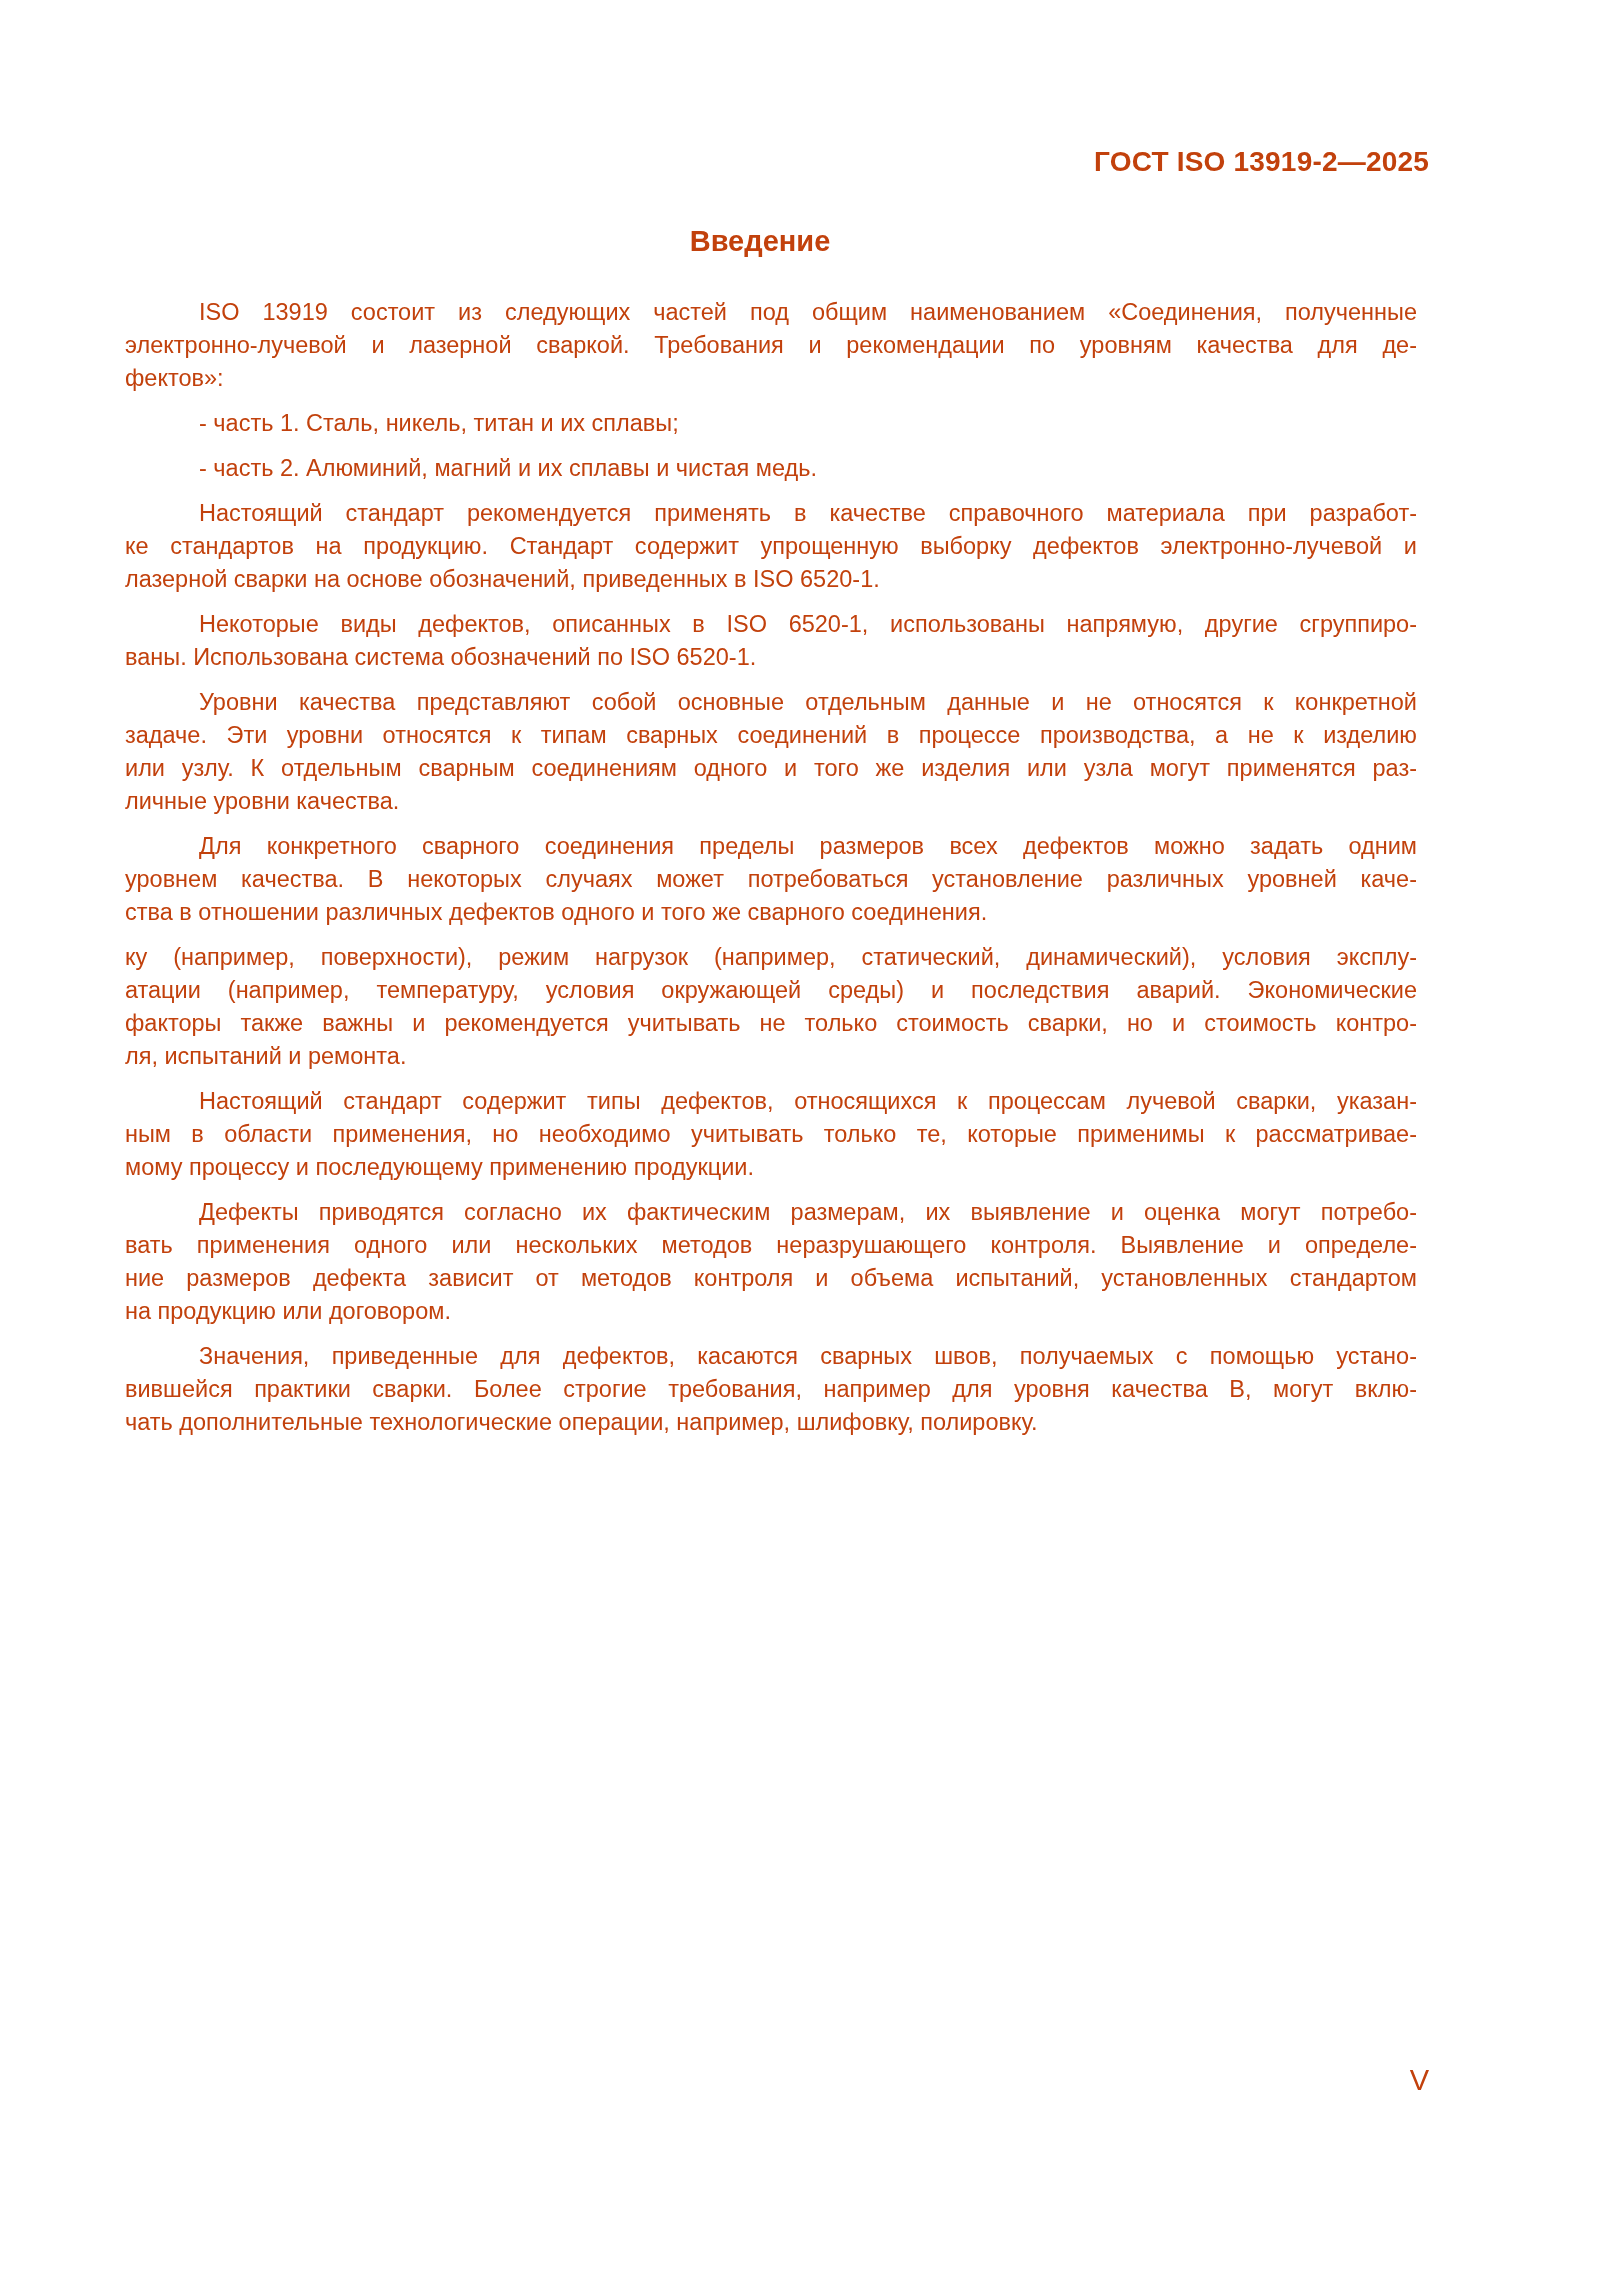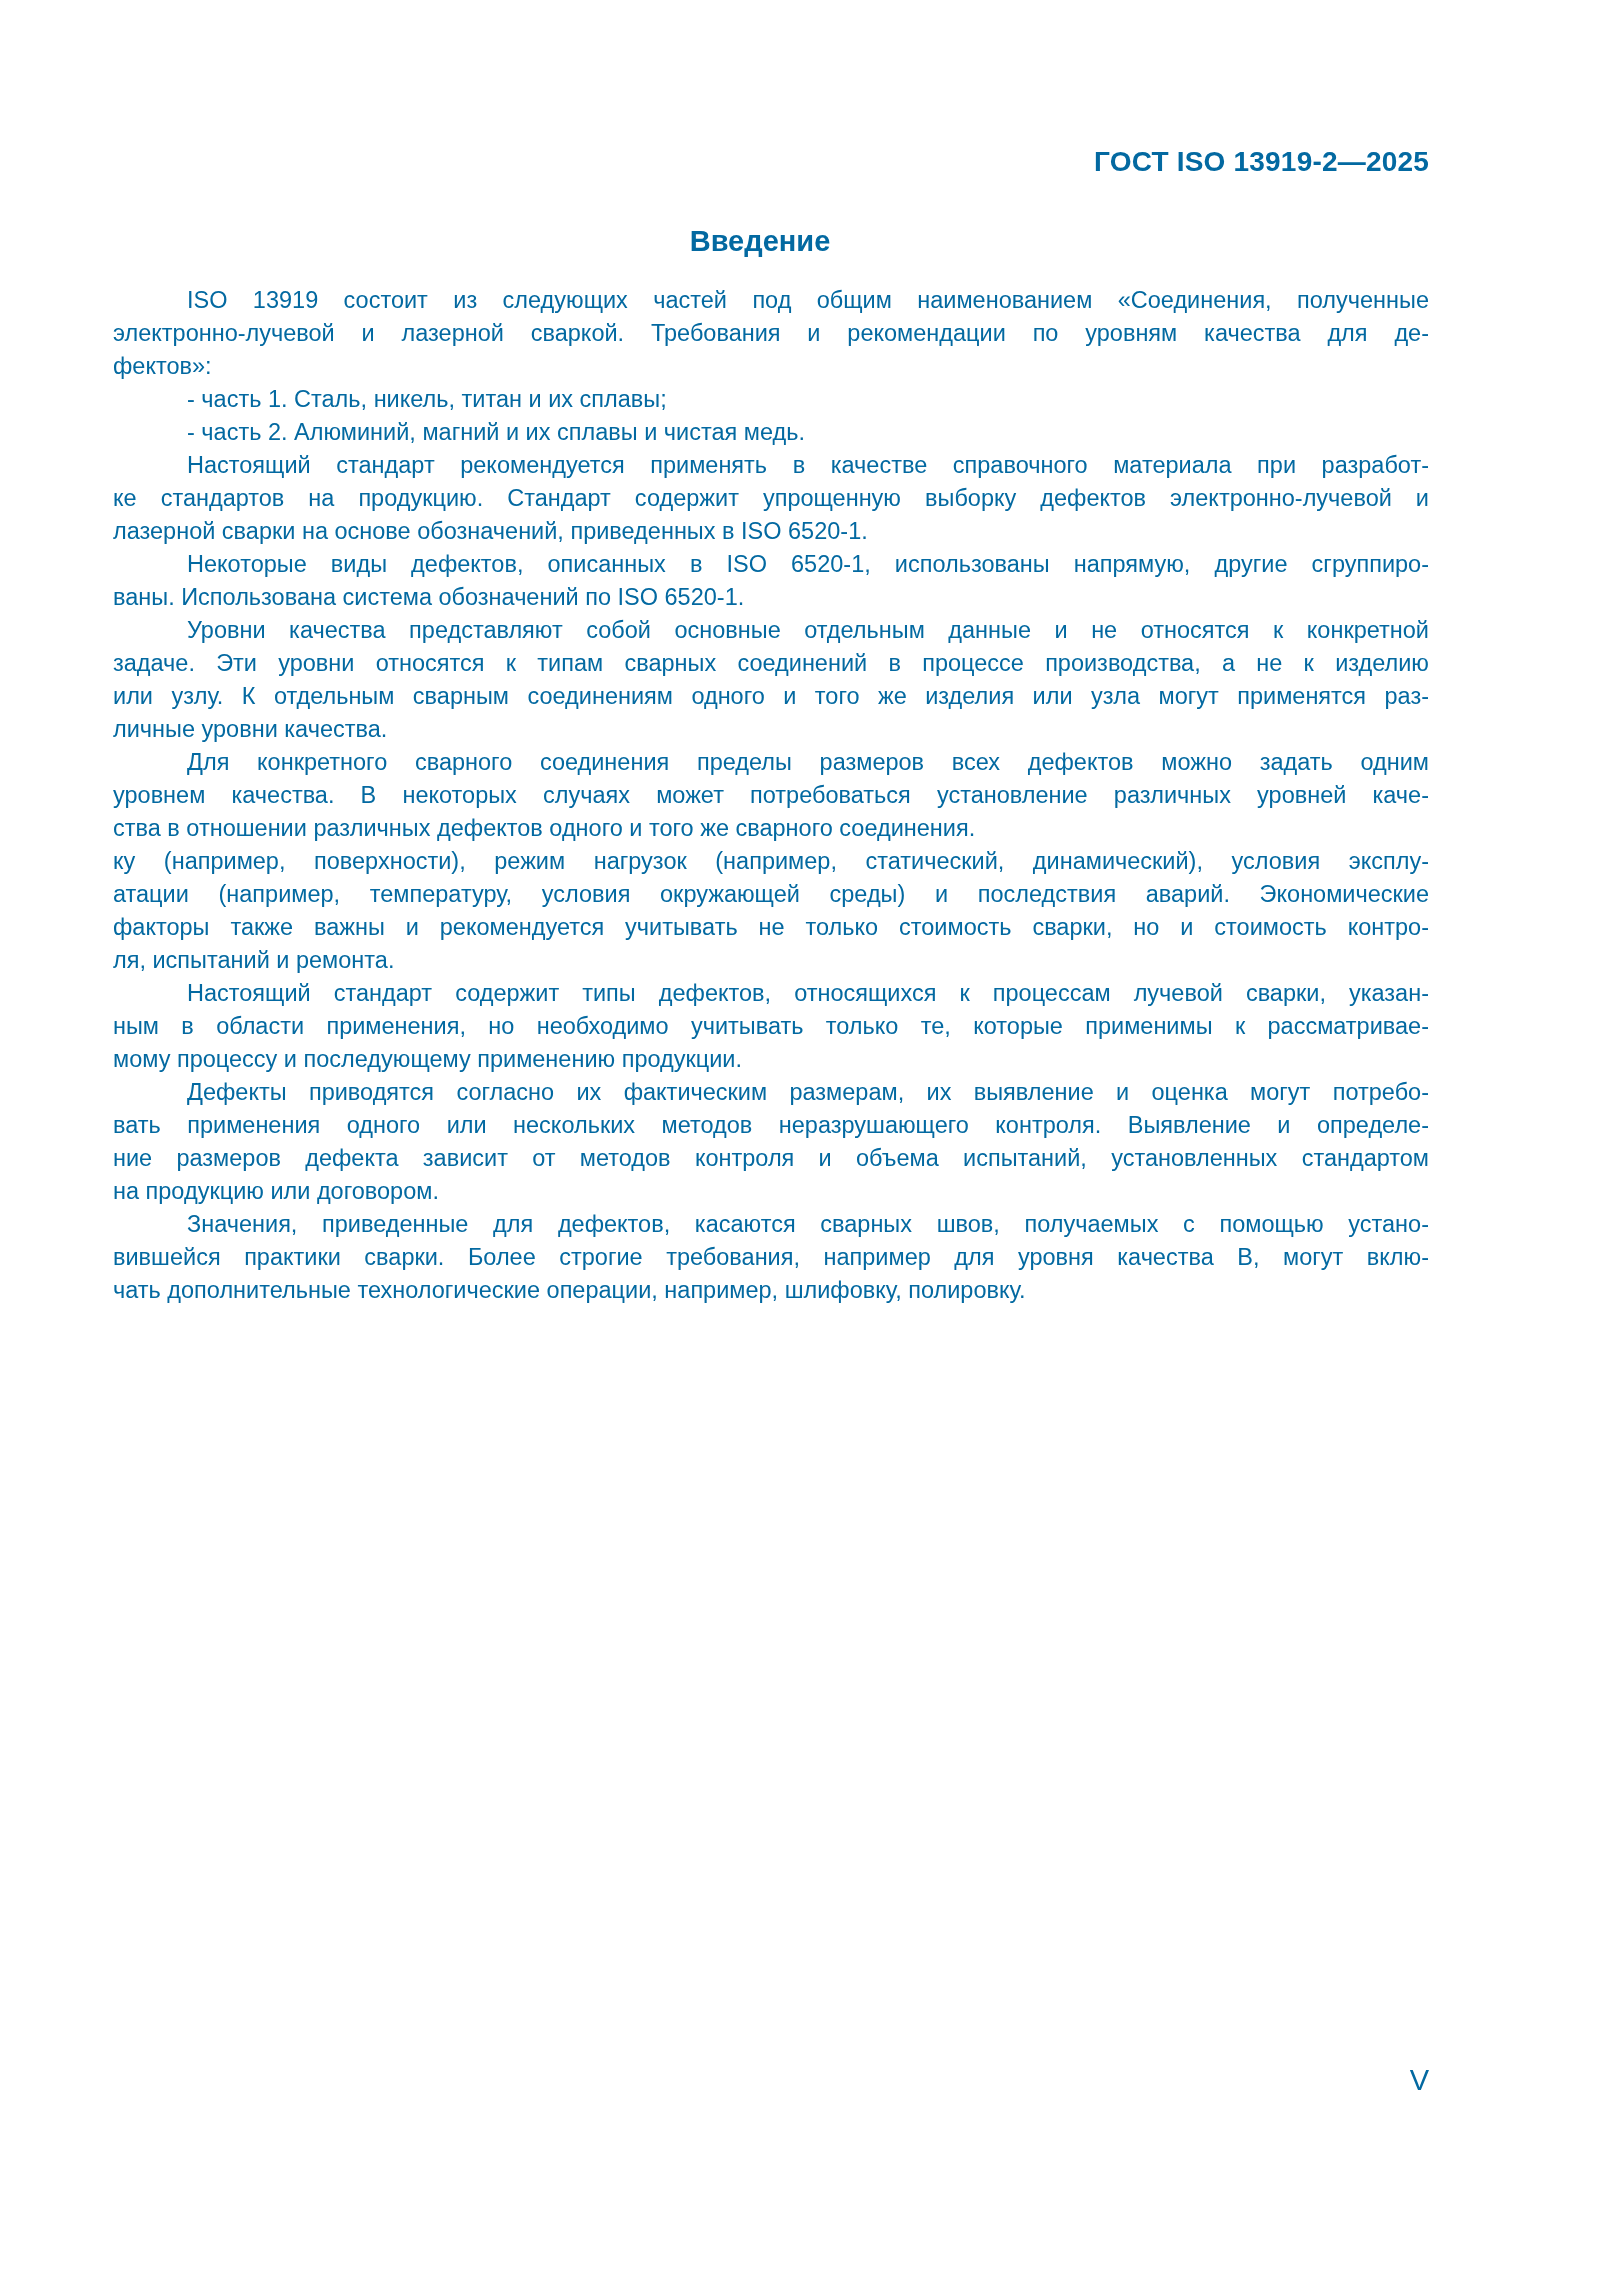--- a/index.html
+++ b/index.html
@@ -6,21 +6,21 @@
     margin: 0;
     padding: 0;
     background: #ffffff;
   }
   .page {
     position: relative;
     width: 1621px;
     height: 2293px;
     background: #ffffff;
     font-family: "Liberation Sans", "DejaVu Sans", sans-serif;
-    color: #0369a1;
+    color: #c2410c;
     overflow: hidden;
   }
   .doc-header {
     position: absolute;
     top: 145px;
     left: 113px;
     width: 1316px;
     text-align: right;
     font-size: 28px;
     font-weight: bold;
@@ -39,21 +39,21 @@
   }
   .body-text {
     position: absolute;
     top: 284px;
     left: 113px;
     width: 1316px;
     font-size: 23.5px;
     line-height: 33px;
   }
   .paragraph {
-    margin: 0;
+    margin: 12px;
     padding: 0;
   }
   .line {
     text-align: justify;
     text-align-last: justify;
     text-justify: inter-word;
     white-space: normal;
   }
   .line.first {
     text-indent: 74px;

